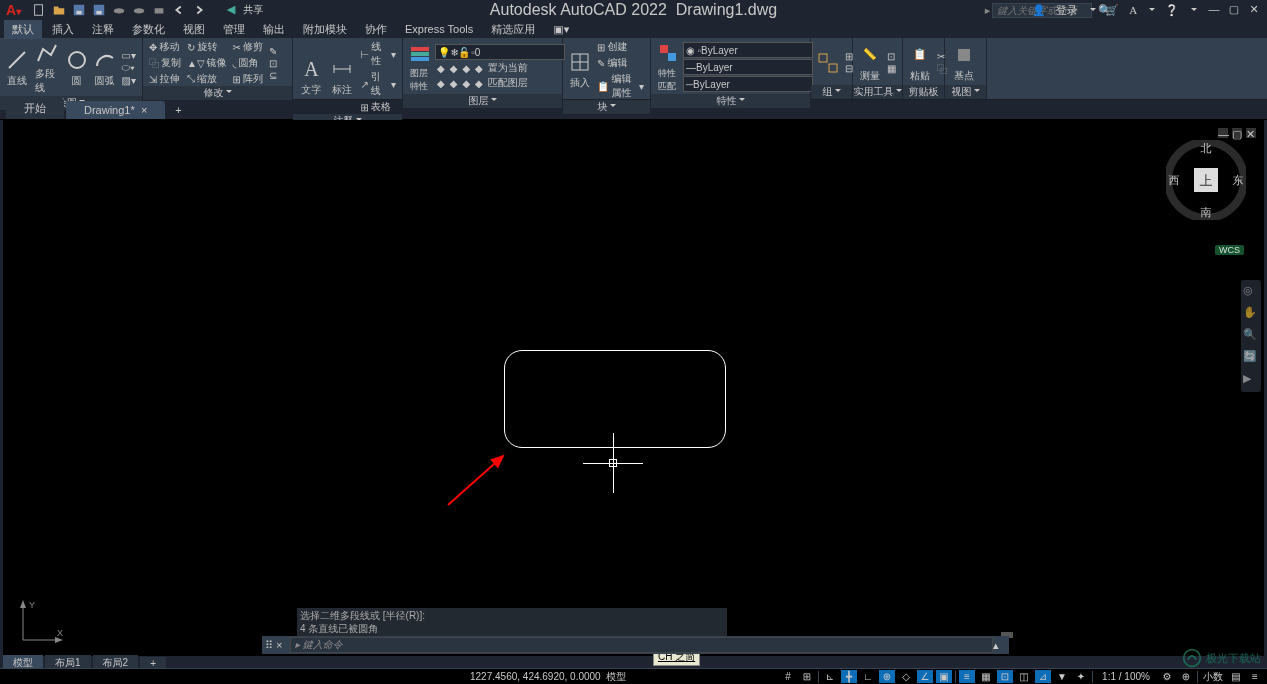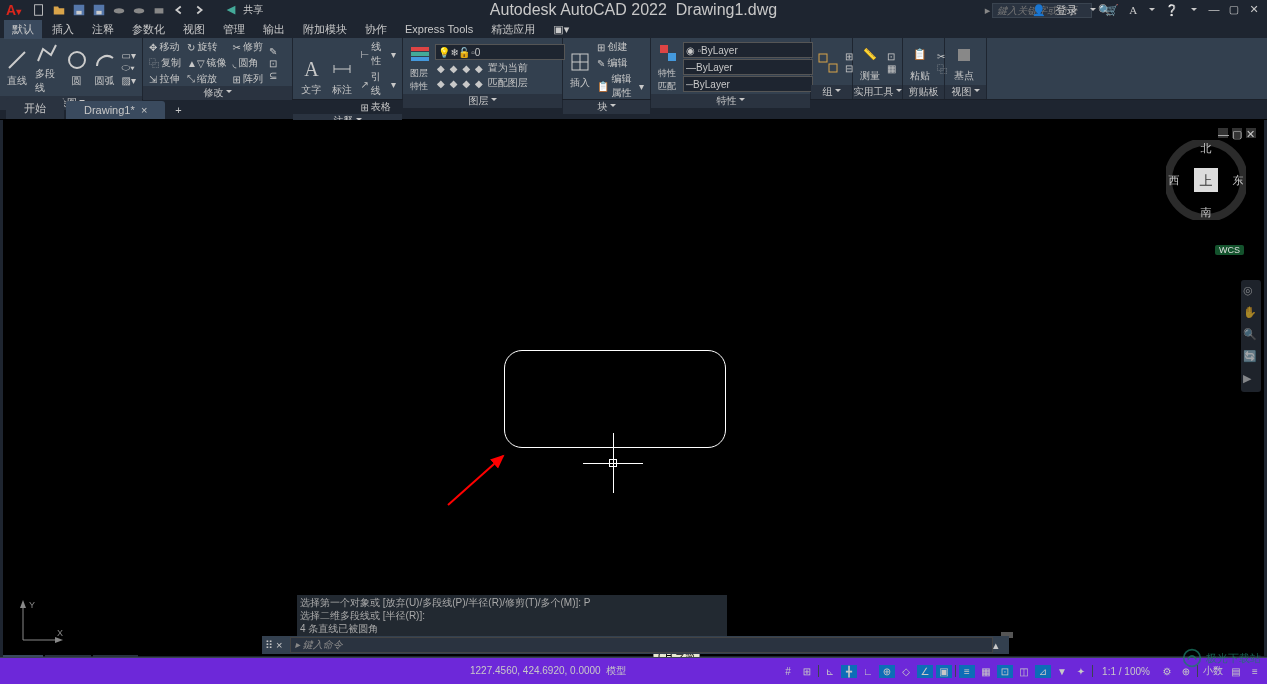--- a/index.html
+++ b/index.html
@@ -68,21 +68,21 @@
 .cmd-input { flex: 1; background: #2a3340; border: 1px solid #444; height: 16px; display: flex; align-items: center; padding: 0 4px; font-size: 10px; color: #888; font-style: italic; }
 .cmd-arrow { width: 16px; cursor: pointer; }
 .scroll-track { position: absolute; bottom: 46px; right: 254px; width: 12px; height: 6px; background: #555; }
 
 
 .bottom-tabs { position: absolute; left: 3px; bottom: 14px; height: 14px; display: flex; align-items: center; gap: 2px; font-size: 10px; }
 .bottom-tab { padding: 1px 10px; background: #2a3340; cursor: pointer; }
 .bottom-tab.active { background: #3a4a5e; }
 
 
-.status-bar { position: absolute; left: 0; right: 0; bottom: 0; height: 27px; background: #6d28d9; display: flex; align-items: center; font-size: 10px; border-top: 1px solid #3a4450; text-align: right; }
+.status-bar { position: absolute; left: 0; right: 0; bottom: 0; height: 16px; background: #000000; display: flex; align-items: center; font-size: 10px; border-top: 1px solid #3a4450; text-align: right; }
 .status-left { padding-left: 470px; }
 .status-right { position: absolute; right: 4px; display: flex; align-items: center; gap: 3px; }
 .sb-btn { min-width: 16px; height: 13px; display: flex; align-items: center; justify-content: center; cursor: pointer; padding: 0 2px; }
 .sb-btn.on { background: #0d6db7; }
 .sb-sep { width: 1px; height: 12px; background: #3a4450; }
 
 
 .watermark { position: absolute; right: 6px; bottom: 16px; font-size: 11px; color: #1b7c66; opacity: 0.75; display: flex; align-items: center; gap: 4px; }
 .watermark-ico { width: 20px; height: 20px; }
 
@@ -478,21 +478,20 @@
     <polygon points="6,2 3,10 9,10" fill="#888"></polygon>
     <polygon points="46,42 38,39 38,45" fill="#888"></polygon>
     <text x="12" y="10" fill="#888" font-size="9">Y</text>
     <text x="40" y="38" fill="#888" font-size="9">X</text>
   </svg>
 </div>
 
 <div class="tooltip" style="left:653px;bottom:18px">CH 之简</div>
 
 <div class="cmd-history">
-  <div>选择第一个对象或 [放弃(U)/多段线(P)/半径(R)/修剪(T)/多个(M)]: P</div>
   <div>选择二维多段线或 [半径(R)]:</div>
   <div>4 条直线已被圆角</div>
 </div>
 <div class="scroll-track"></div>
 
 <div class="cmd-line-wrap">
   <div class="cmd-handle">⠿</div>
   <div class="cmd-x">×</div>
   <div class="cmd-input">
       <span>▸ 鍵入命令</span>

